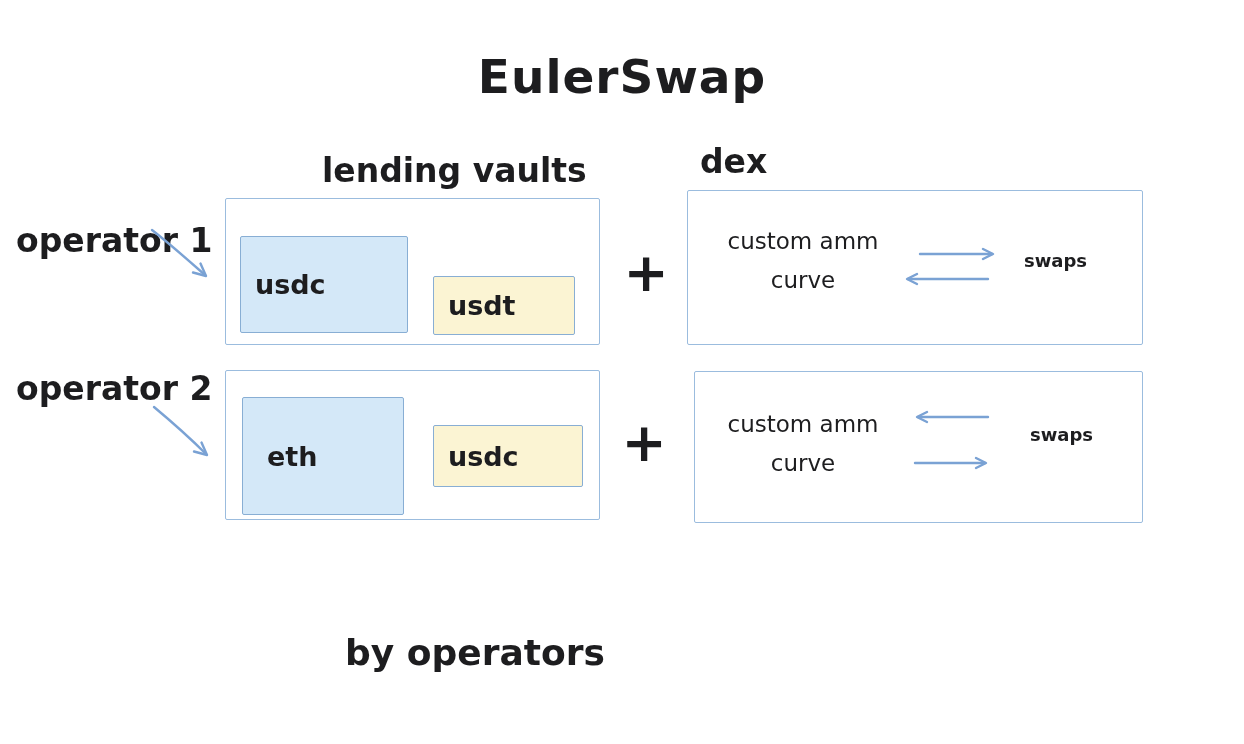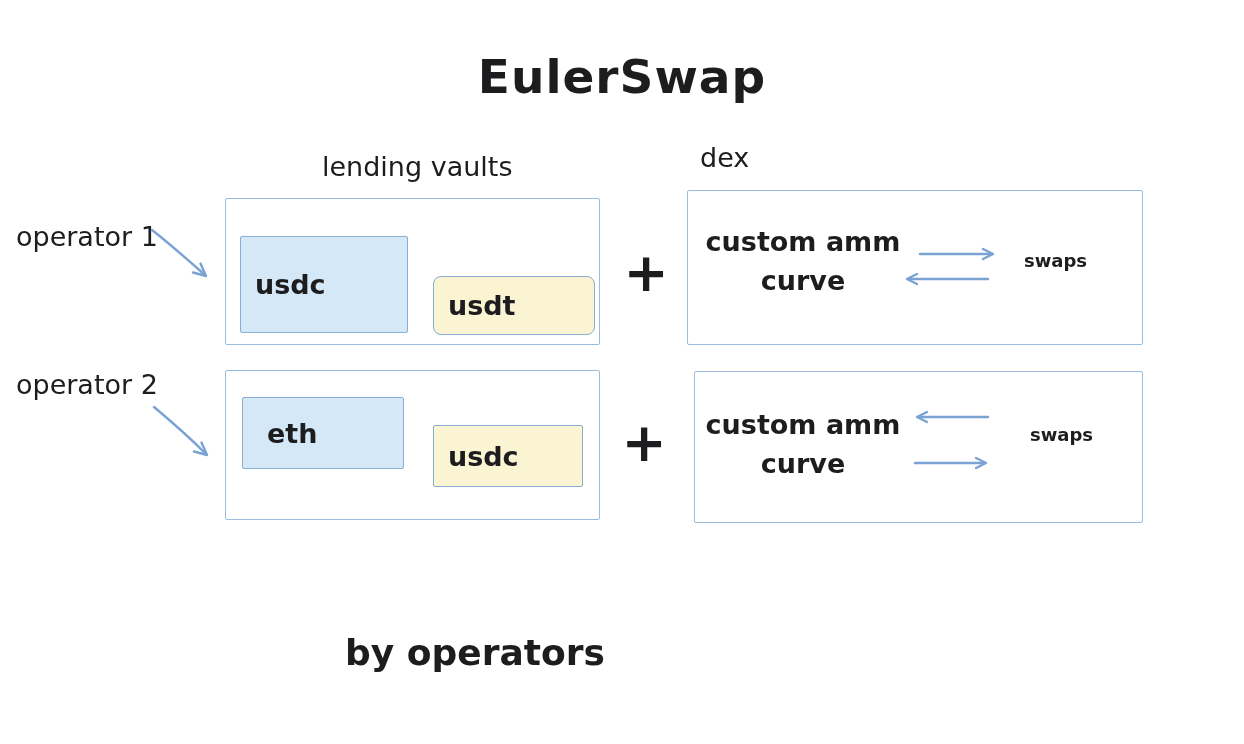--- a/index.html
+++ b/index.html
@@ -20,22 +20,22 @@
   .title {
     left: 0; top: 24px; width: 100%;
     text-align: center;
     font-size: 47px;
     font-weight: 700;
     letter-spacing: 1px;
     margin-top: 25px;
   }
 
   .small-label {
-    font-size: 27px;
-    font-weight: 400;
+    font-size: 33px;
+    font-weight: 700;
     white-space: nowrap;
   }
 
   .outline-box {
     background: #ffffff;
     border: 1.6px solid var(--box_border, #9bbcde);
     border-radius: 2px;
     box-sizing: border-box;
   }
 
@@ -55,22 +55,22 @@
 
   .plus {
     font-size: 54px;
     font-weight: 700;
     line-height: 1;
   }
 
   .amm-label {
     width: 210px;
     text-align: center;
-    font-size: 27px;
-    font-weight: 700;
+    font-size: 23px;
+    font-weight: 400;
     line-height: 39px;
   }
 
   .swaps-label {
     font-size: 18px;
     font-weight: 600;
   }
 
   .footnote {
     font-size: 36px;
@@ -100,21 +100,21 @@
 <svg class="abs" style="left:148px; top:226px;" width="72" height="62" viewBox="0 0 72 62">
   <path class="arrow-stroke" d="M4 4 C 22 18, 40 34, 57 49"></path>
   <path class="arrow-stroke" d="M45 46.5 L58 50 L52.5 37.5"></path>
 </svg>
 
 <div class="abs outline-box" style="left:225px; top:198px; width:375px; height:147px;"></div>
 
 <div class="vault-rect fill-blue" style="left:240px; top:236px; width:168px; height:97px;">
   <span>usdc</span>
 </div>
-<div class="vault-rect fill-yellow" style="left:433px; top:276px; width:162px; height:59px;border-radius:8px;">
+<div class="vault-rect fill-yellow" style="left:433px; top:276px; width:142px; height:59px;">
   <span>usdt</span>
 </div>
 
 <div class="abs plus" style="left:620px; top:246px; width:52px; text-align:center;">+</div>
 
 <div class="abs outline-box" style="left:687px; top:190px; width:456px; height:155px;"></div>
 
 <div class="abs amm-label" style="left:698px; top:222px;">
   <div>custom amm</div>
   <div>curve</div>
@@ -131,21 +131,21 @@
 
 <div class="abs small-label" style="left:16px; top:369px;text-align:right;">operator 2</div>
 
 <svg class="abs" style="left:150px; top:402px;" width="72" height="64" viewBox="0 0 72 64">
   <path class="arrow-stroke" d="M4 5 C 22 20, 40 36, 56 52"></path>
   <path class="arrow-stroke" d="M44 49.5 L57 53 L51.5 40.5"></path>
 </svg>
 
 <div class="abs outline-box" style="left:225px; top:370px; width:375px; height:150px;"></div>
 
-<div class="vault-rect fill-blue" style="left:242px; top:397px; width:162px; height:72px;padding-left:24px;">
+<div class="vault-rect fill-blue" style="left:242px; top:397px; width:162px; height:118px;padding-left:24px;">
   <span>eth</span>
 </div>
 <div class="vault-rect fill-yellow" style="left:433px; top:425px; width:150px; height:62px;">
   <span>usdc</span>
 </div>
 
 <div class="abs plus" style="left:618px; top:416px; width:52px; text-align:center;">+</div>
 
 <div class="abs outline-box" style="left:694px; top:371px; width:449px; height:152px;"></div>
 

